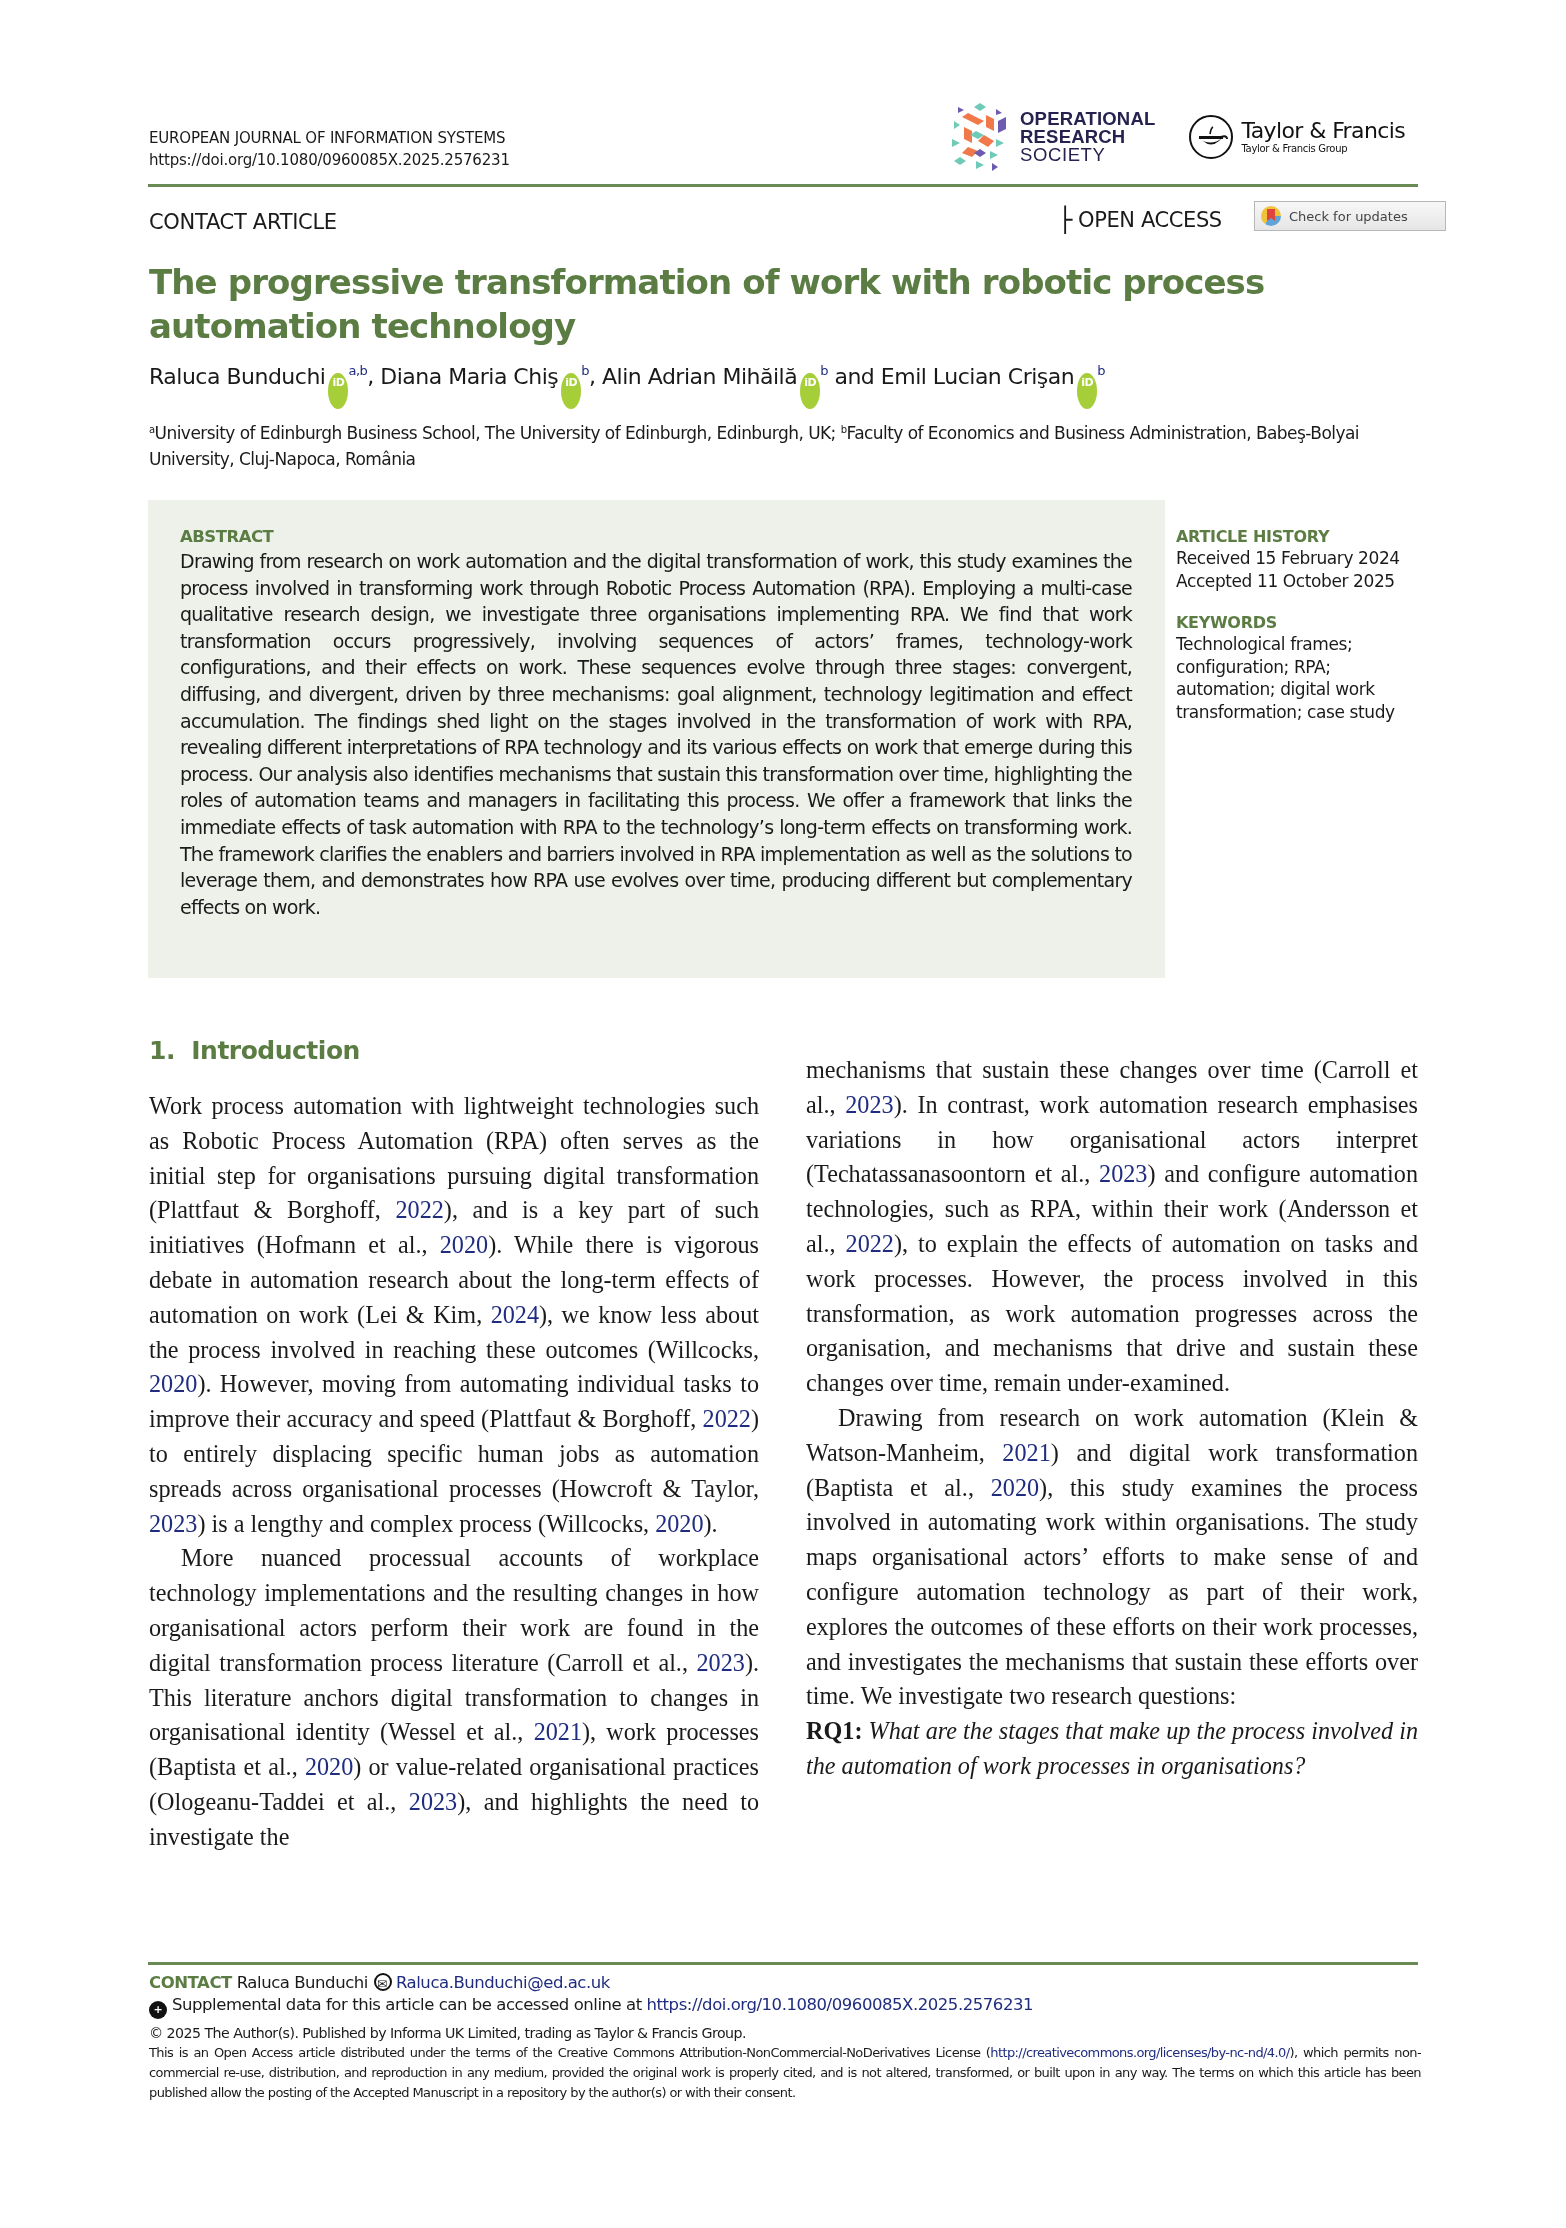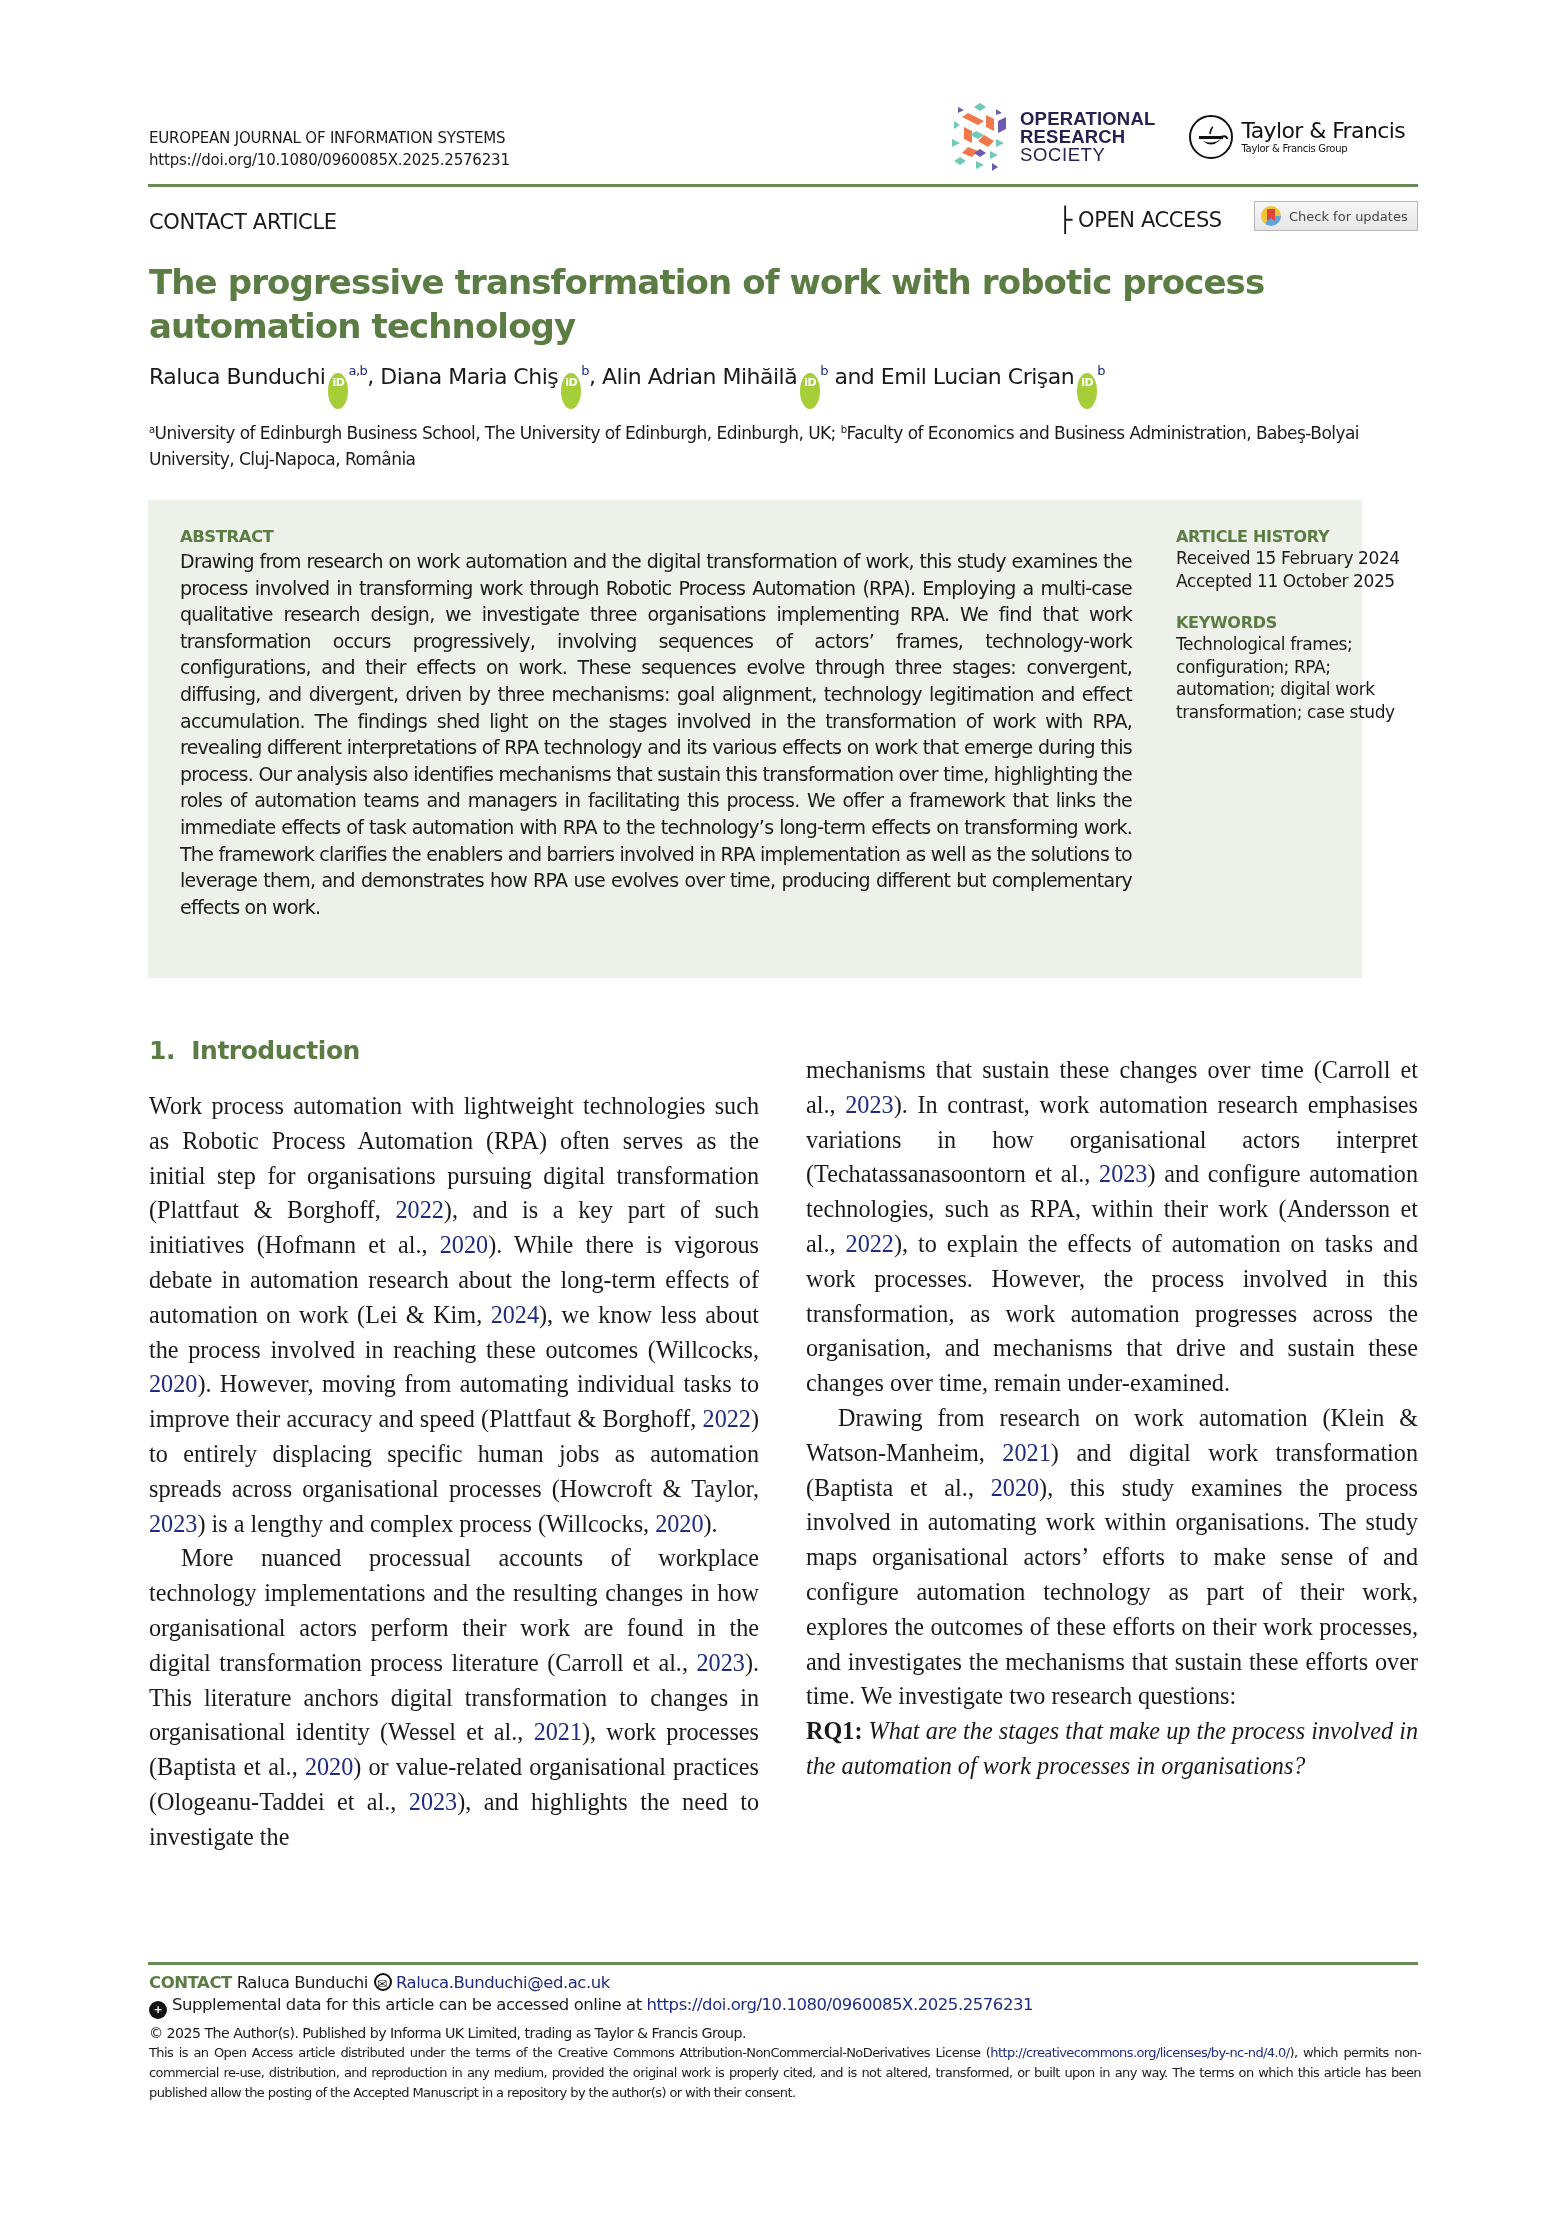--- a/index.html
+++ b/index.html
@@ -21,34 +21,34 @@
   .tf-circle { width: 44px; height: 44px; border: 2.5px solid #111; border-radius: 50%; position: relative; }
   .tf-text { margin-left: 8px; }
   .tf-text .main { font-size: 22px; color: #111; line-height: 24px; font-family: "DejaVu Sans", sans-serif; letter-spacing: -0.6px; }
   .tf-text .sub { font-size: 10px; color: #111; line-height: 12px; font-family: "DejaVu Sans", sans-serif; letter-spacing: -0.3px; }
 
   .rule-top { position: absolute; left: 148px; top: 184px; width: 1270px; height: 3px; background: #6a8a55; }
 
   .article-type { position: absolute; left: 149px; top: 210px; font-size: 21px; letter-spacing: -0.3px; color: #1a1a1a; }
   .open-access { position: absolute; left: 1058px; top: 206px; font-size: 21px; display: flex; align-items: center; color: #1a1a1a; font-family: "DejaVu Sans", sans-serif; letter-spacing: -0.4px; }
   .oa-icon { font-size: 24px; margin-right: 6px; }
-  .check-updates { position: absolute; left: 1254px; top: 201px; width: 164px; height: 30px; border: 1px solid #b7b7b7; background: linear-gradient(#f7f7f7, #e6e6e6); display: flex; align-items: center; padding-left: 6px; font-size: 13px; color: #444; font-family: "DejaVu Sans", sans-serif; cursor: pointer; }
+  .check-updates { position: absolute; left: 1254px; top: 201px; width: 192px; height: 30px; border: 1px solid #b7b7b7; background: linear-gradient(#f7f7f7, #e6e6e6); display: flex; align-items: center; padding-left: 6px; font-size: 13px; color: #444; font-family: "DejaVu Sans", sans-serif; cursor: pointer; }
   .cu-icon { width: 20px; height: 20px; border-radius: 50%; background: conic-gradient(#f0c43a 0 25%, #5fa4d8 25% 60%, #f0c43a 60% 100%); position: relative; margin-right: 8px; }
   .cu-icon::after { content: ""; position: absolute; left: 6px; top: 3px; width: 8px; height: 12px; background: #e0443a; clip-path: polygon(0 0, 100% 0, 100% 100%, 50% 75%, 0 100%); }
 
   
   .title { position: absolute; left: 149px; top: 260px; width: 1260px; font-size: 34px; line-height: 44px; font-weight: bold; color: #5b7d44; font-family: "DejaVu Sans", sans-serif; letter-spacing: -0.9px; }
   .authors { position: absolute; left: 149px; top: 363px; font-size: 22px; font-family: "DejaVu Sans", sans-serif; letter-spacing: -0.5px; white-space: nowrap; color: #1a1a1a; }
   .orcid { display: inline-block; width: 20px; height: 36px; border-radius: 50%; background: #a6ce39; color: #fff; font-size: 11px; line-height: 20px; text-align: center; font-weight: bold; vertical-align: -2px; margin-left: 3px; cursor: pointer; }
   .authors sup { font-size: 13px; color: #1f2c7f; vertical-align: 9px; }
   .affil { position: absolute; left: 149px; top: 417px; width: 1272px; font-size: 17px; line-height: 26px; font-family: "DejaVu Sans", sans-serif; letter-spacing: -0.55px; color: #1a1a1a; }
   .affil sup { font-size: 10px; vertical-align: 6px; }
 
   
-  .abstract-box { position: absolute; left: 148px; top: 500px; width: 1214px; height: 478px; background: #edf1ea; }
+  .abstract-box { position: absolute; left: 148px; top: 500px; width: 1017px; height: 478px; background: #edf1ea; }
   .abstract-label { position: absolute; left: 32px; top: 27px; font-size: 16.5px; font-weight: bold; color: #5b7d44; font-family: "DejaVu Sans", sans-serif; letter-spacing: -0.5px; }
   .abstract-text { position: absolute; left: 32px; top: 48px; width: 952px; font-size: 19px; line-height: 26.6px; text-align: justify; font-family: "DejaVu Sans", sans-serif; letter-spacing: -0.75px; color: #1a1a1a; }
 
   .side { position: absolute; left: 1176px; top: 526px; width: 260px; font-family: "DejaVu Sans", sans-serif; }
   .side-label { font-size: 16px; font-weight: bold; color: #5b7d44; letter-spacing: -0.3px; line-height: 21px; }
   .side-text { font-size: 17px; color: #1a1a1a; line-height: 22.5px; letter-spacing: -0.4px; }
   .kw-block { margin-top: 20px; }
 
   
   .section-heading { position: absolute; left: 149px; top: 1036px; font-size: 25px; font-weight: bold; color: #5b7d44; font-family: "DejaVu Sans", sans-serif; letter-spacing: -0.5px; }

